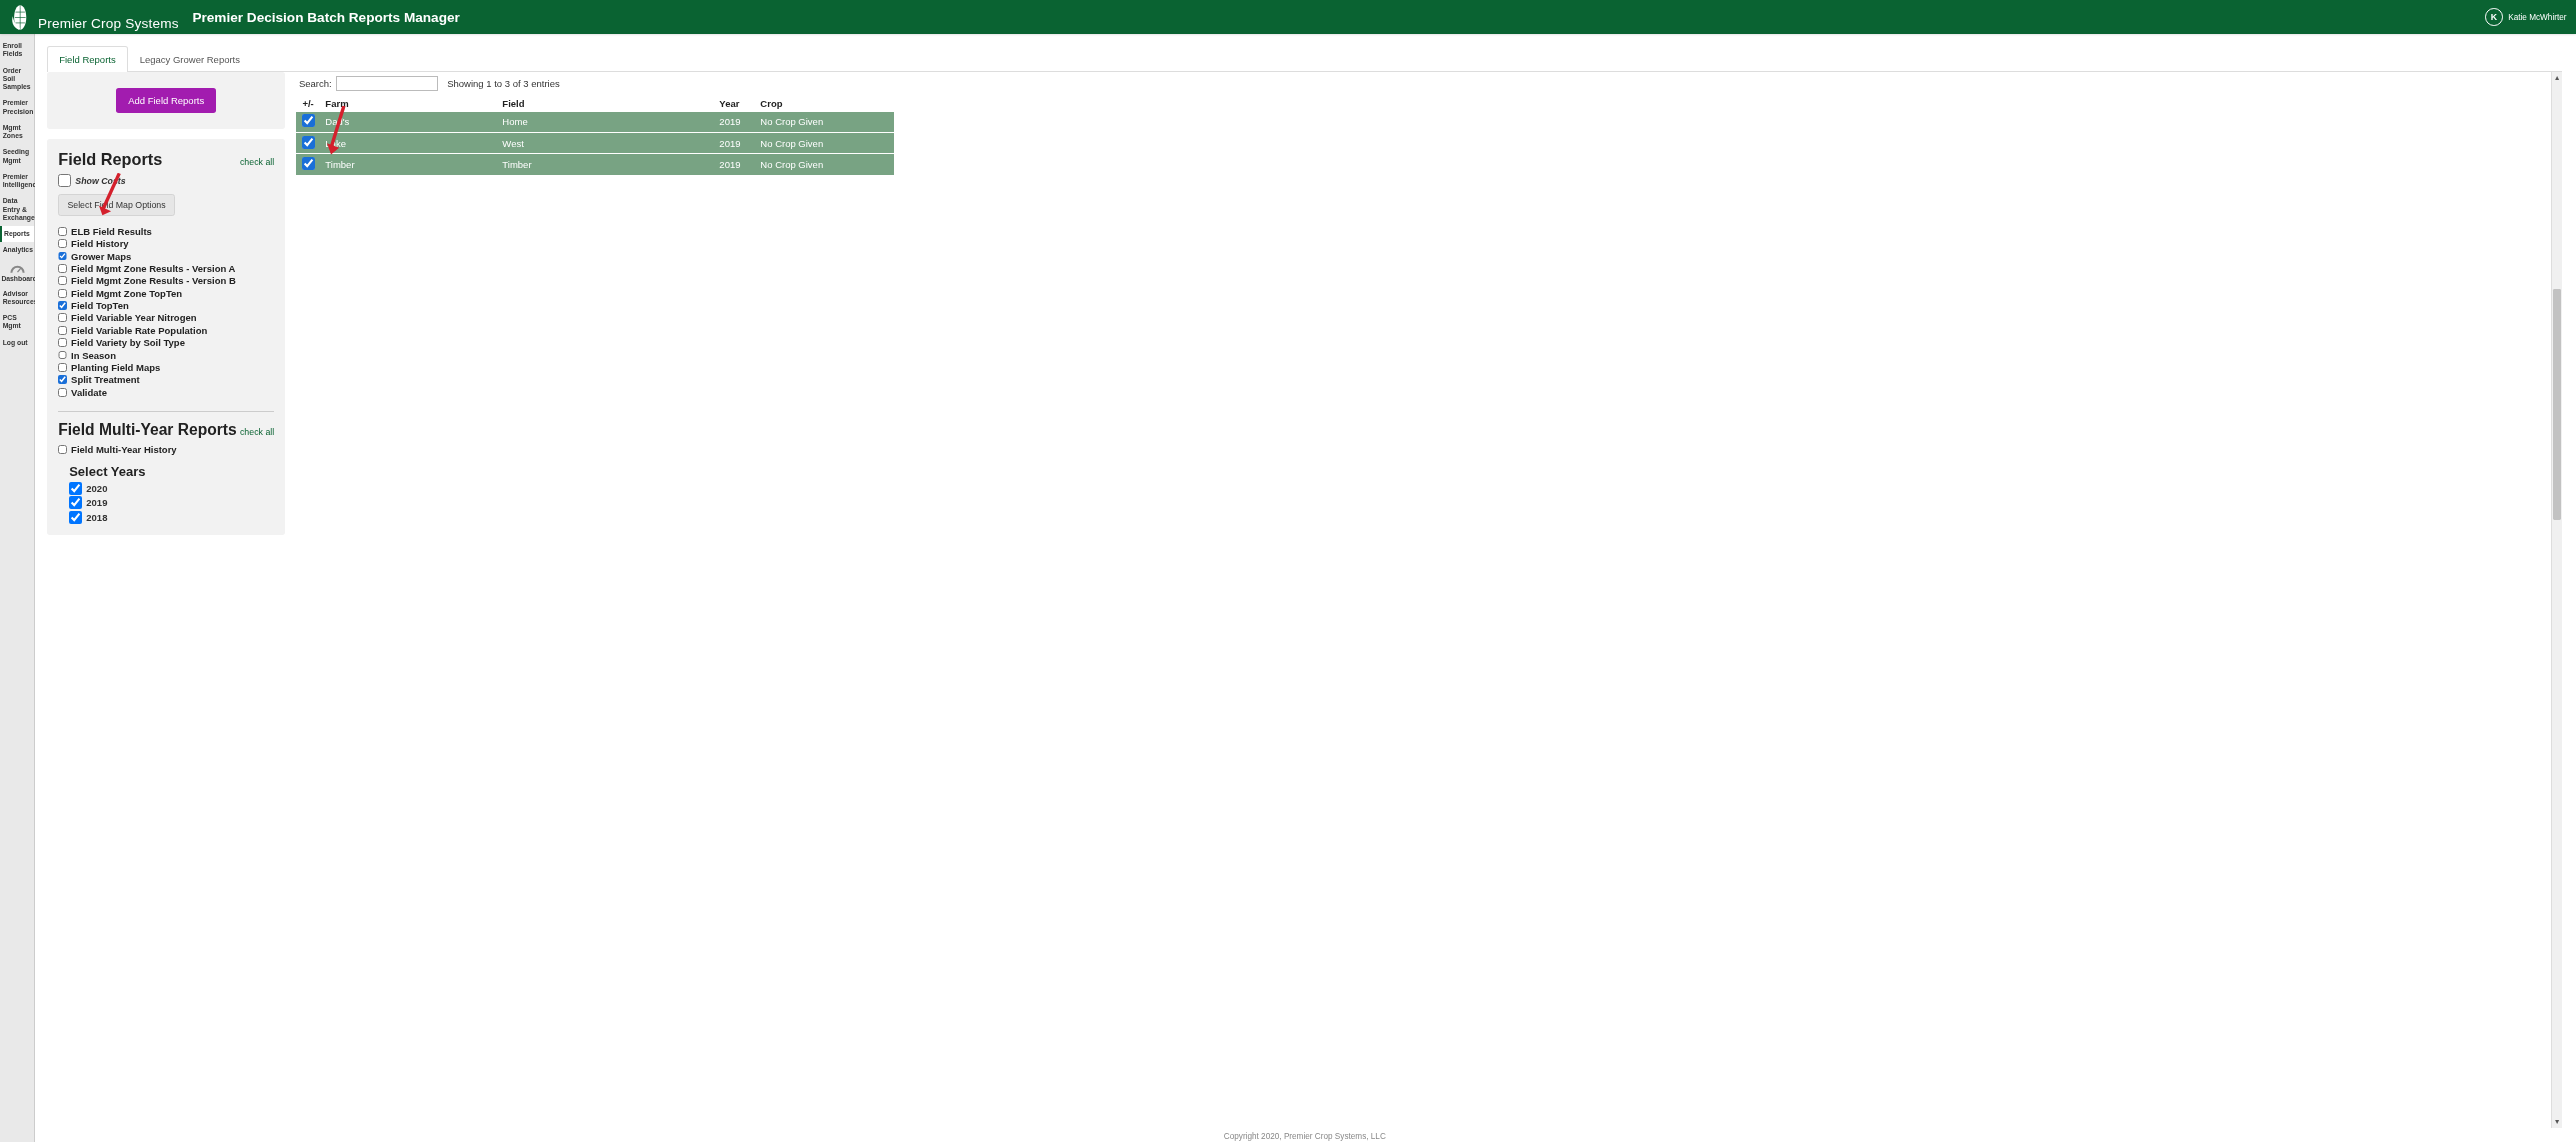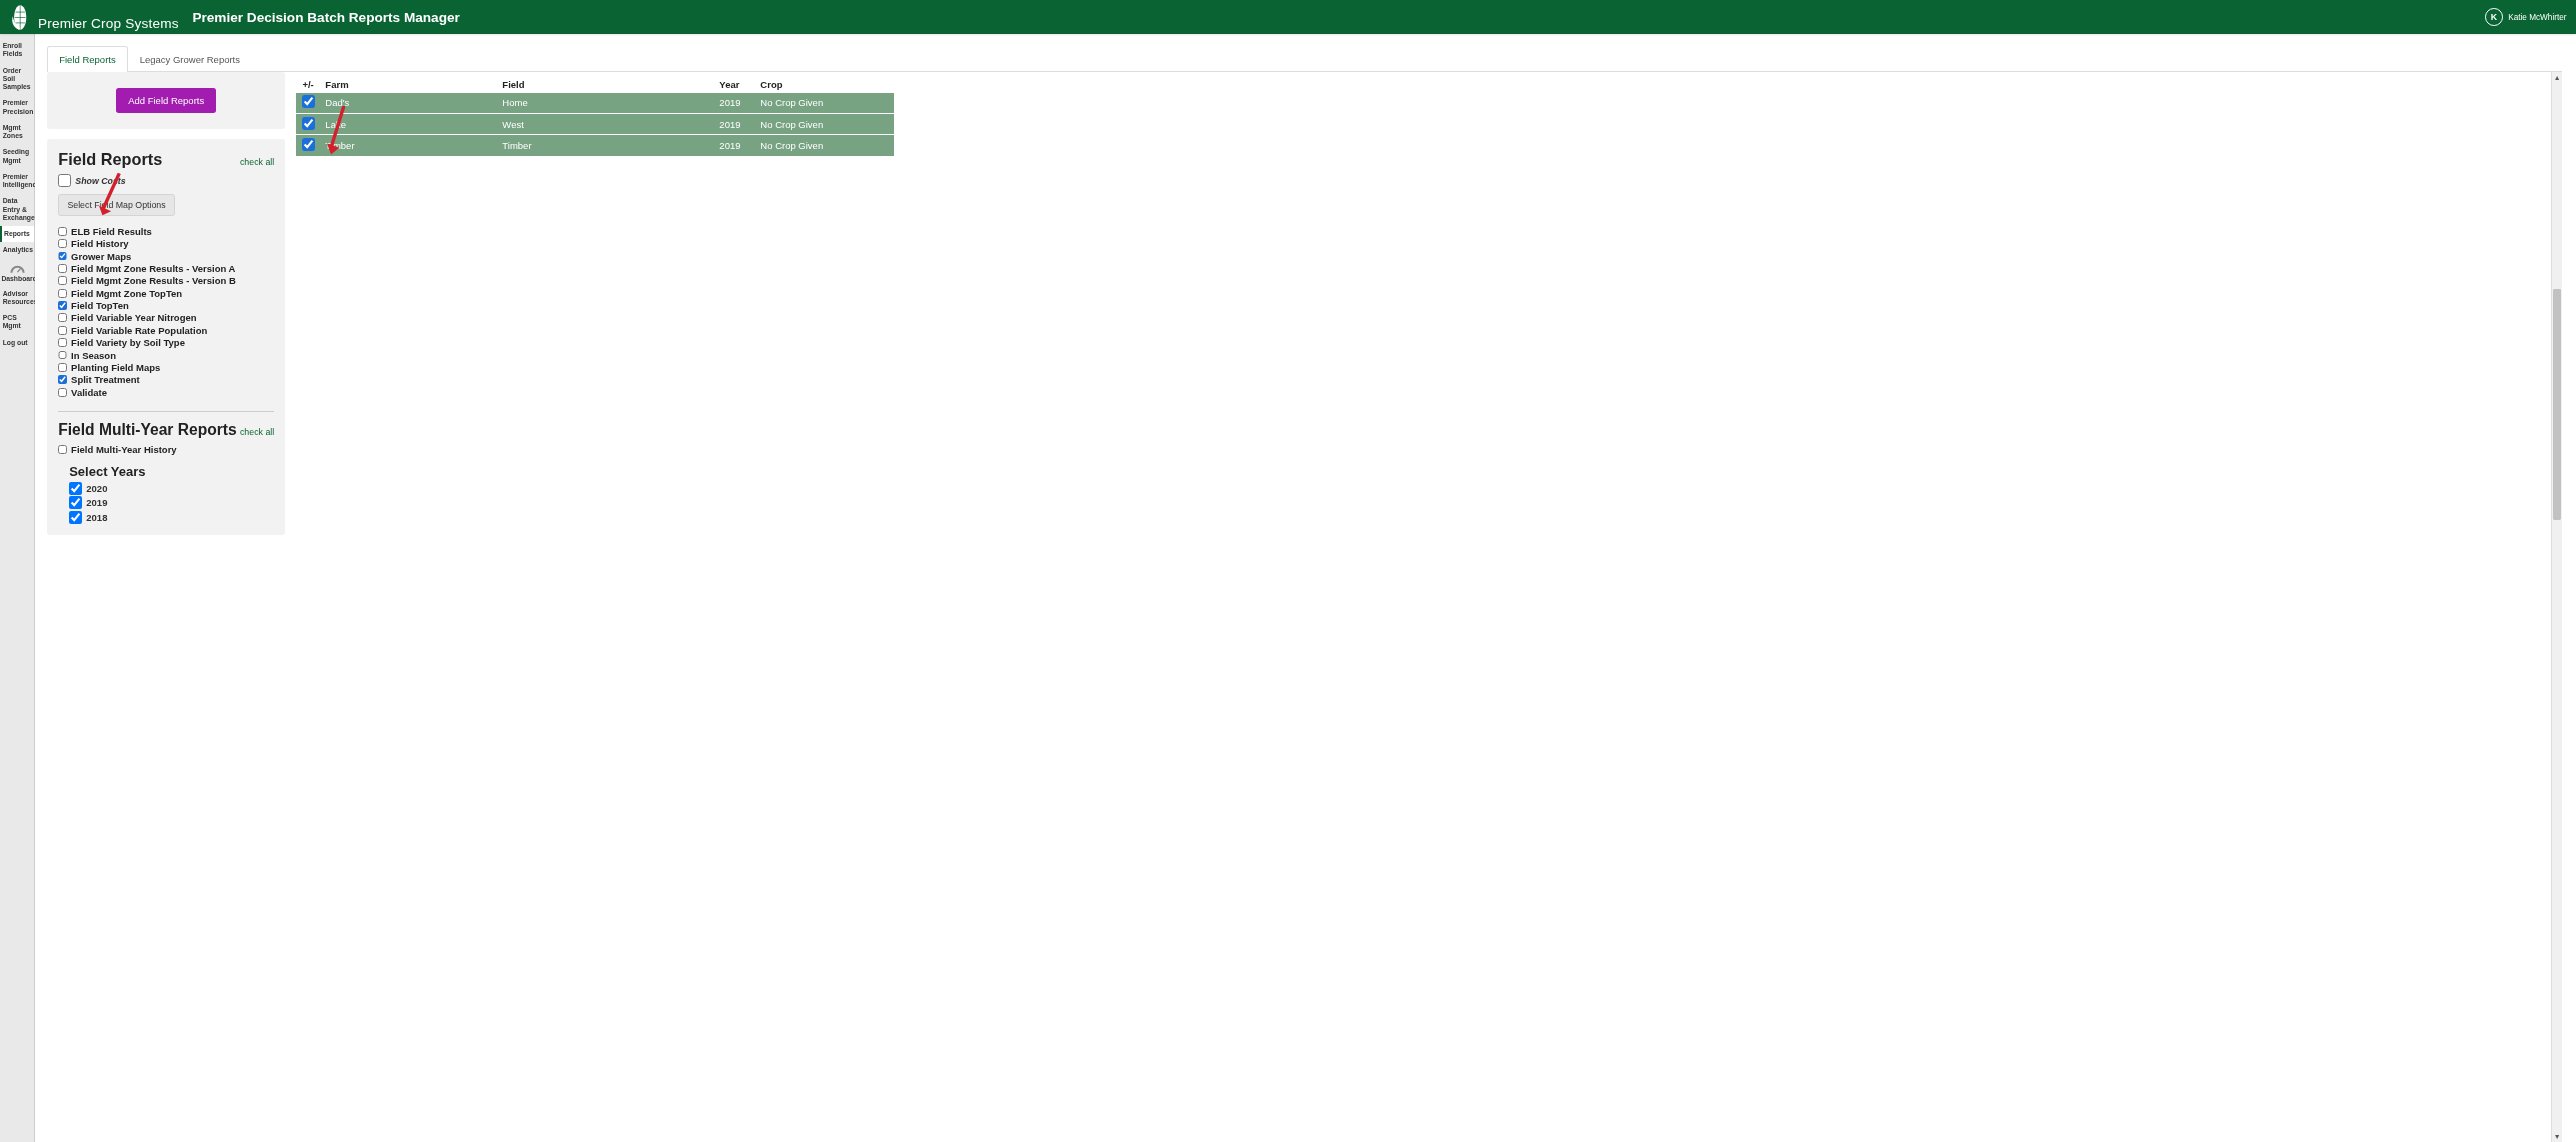--- a/index.html
+++ b/index.html
@@ -465,20 +465,25 @@
               </ul>
           </div>
         </div>
 
         <div class="right-panel">
           <svg class="arrow-annot" style="left:280px; top:34px;" width="27" height="54" viewBox="0 0 40 80">
             <path d="M25 0 L6 62" stroke="#d4202c" stroke-width="5" fill="none"></path>
             <path d="M0 55 L6 72 L18 62 Z" fill="#d4202c"></path>
           </svg>
 
+          <div class="search-row">
+            <span class="search-label">Search:</span>
+            <input class="search-input" type="text" value="" style="">
+            <span class="entries-info">Showing 1 to 3 of 3 entries</span>
+          </div>
 
           <table class="data">
             <thead>
               <tr>
                 <th class="pm">+/-</th>
                 <th class="col-farm">Farm</th>
                 <th class="col-field">Field</th>
                 <th class="col-year">Year</th>
                 <th class="col-crop">Crop</th>
               </tr>
@@ -511,15 +516,16 @@
 
       </div>
 
       <div class="vscroll">
         <div class="arrow">▲</div>
         <div class="thumb"></div>
         <div class="arrow" style="position:absolute;bottom:0;left:0;right:0">▼</div>
       </div>
     </div>
 
+    <div class="footer">Copyright 2020, Premier Crop Systems, LLC</div>
   </div>
 </div>
 
 
 </body></html>

